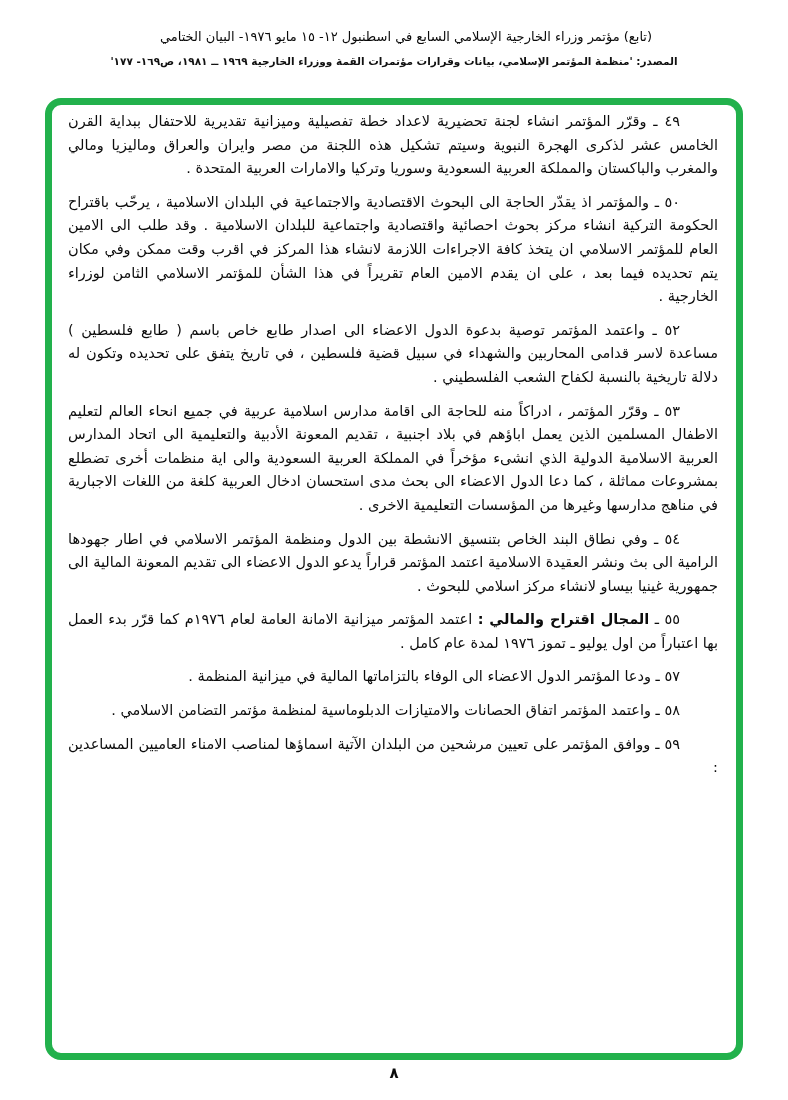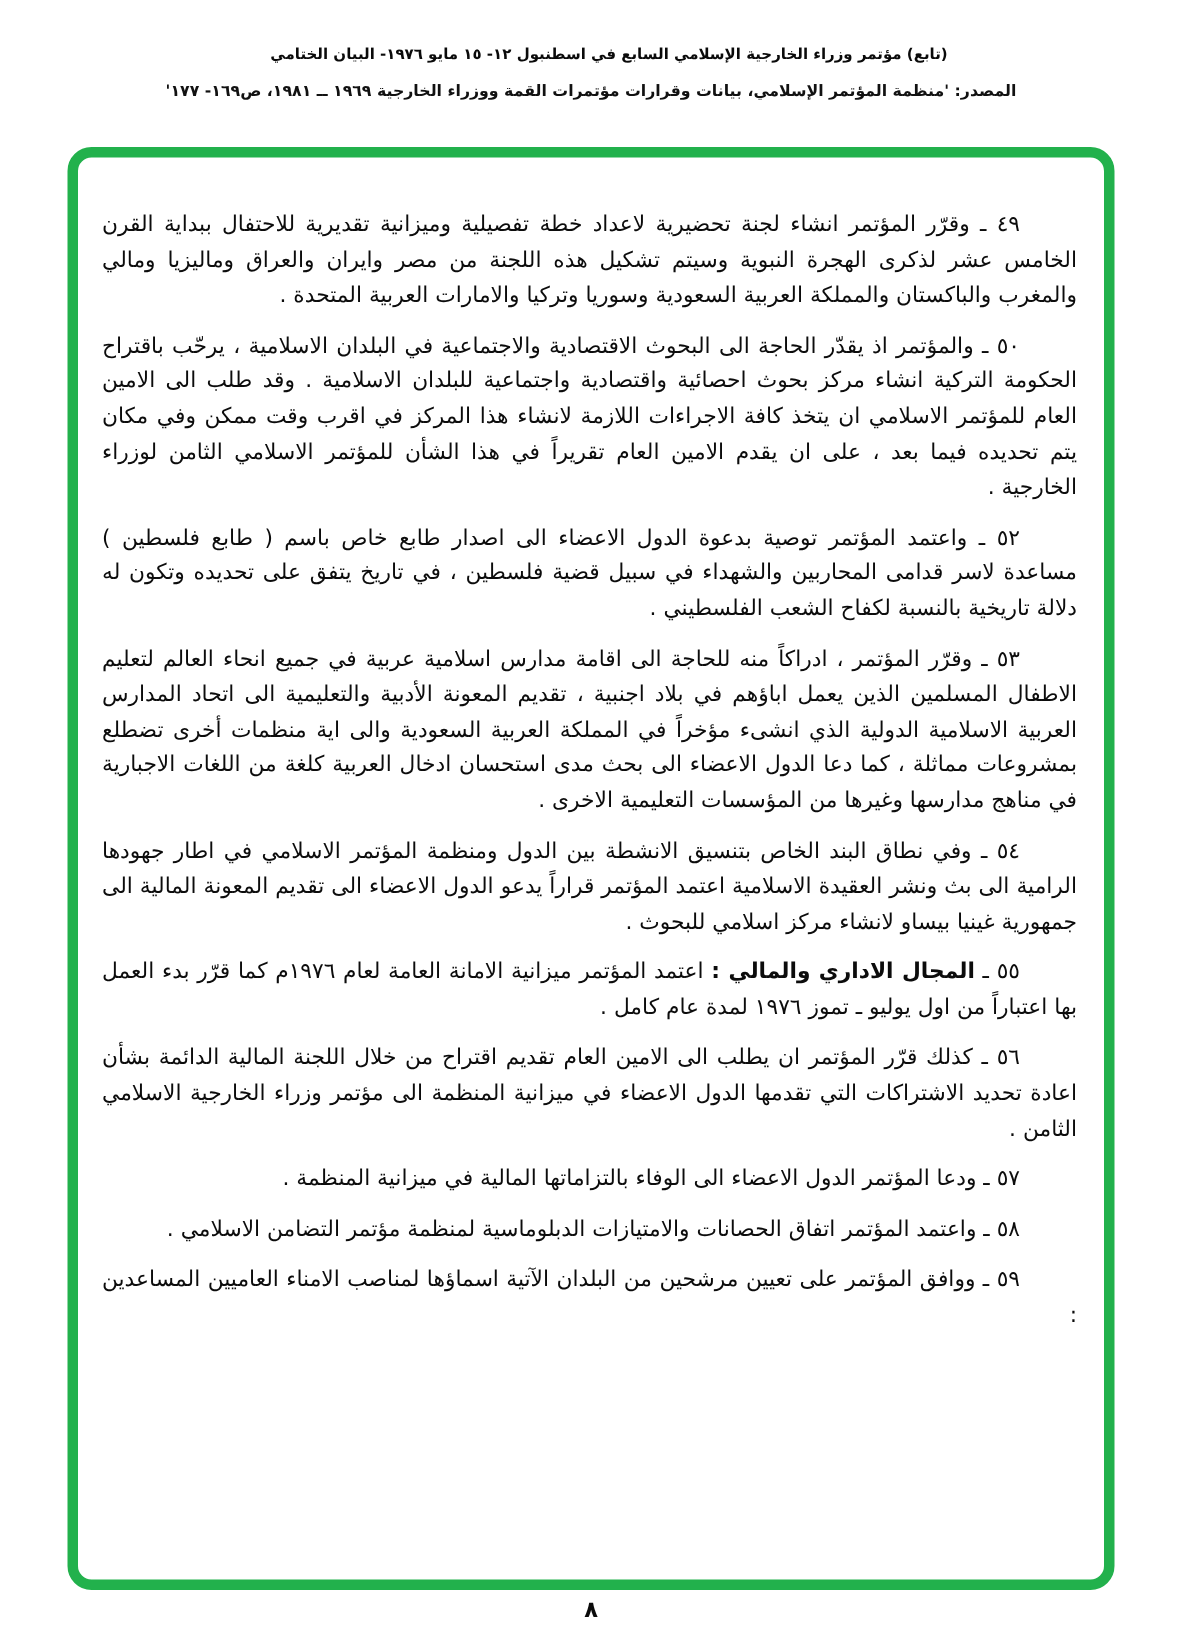--- a/index.html
+++ b/index.html
@@ -23,22 +23,22 @@
   .header {
     position: absolute;
     top: 26px;
     left: 0;
     right: 0;
     text-align: center;
     direction: rtl;
     color: #0a0a0a;
   }
   .header-title {
-    font-size: 10px;
-    font-weight: bold;
+    font-size: 13px;
+    font-weight: normal;
     letter-spacing: 0;
     line-height: 22px;
     padding-left: 24px;
   }
   .header-source {
     margin-top: 7px;
     font-size: 10.5px;
     font-weight: bold;
     color: #111111;
   }
@@ -60,21 +60,20 @@
     left: 68px;
     top: 110px;
     width: 650px;
     height: 938px;
     direction: rtl;
     text-align: justify;
     font-size: 14.5px;
     line-height: 23.6px;
     color: #0c0c0c;
     overflow: hidden;
-    margin-top: 29px;
   }
   p.para {
     margin: 0 0 10px 0;
     text-indent: 38px;
   }
   p.para:last-child { margin-bottom: 0; }
   .pnum { }
   .bold-lead { font-weight: bold; }
   
   .page-number {
@@ -107,23 +106,22 @@
     <p class="para"><span class="pnum">٥٠ ـ</span> <span>والمؤتمر اذ يقدّر الحاجة الى البحوث الاقتصادية والاجتماعية في البلدان الاسلامية ، يرحّب باقتراح الحكومة التركية انشاء مركز بحوث احصائية واقتصادية واجتماعية للبلدان الاسلامية . وقد طلب الى الامين العام للمؤتمر الاسلامي ان يتخذ كافة الاجراءات اللازمة لانشاء هذا المركز في اقرب وقت ممكن وفي مكان يتم تحديده فيما بعد ، على ان يقدم الامين العام تقريراً في هذا الشأن للمؤتمر الاسلامي الثامن لوزراء الخارجية .</span></p>
 
 
 
     <p class="para"><span class="pnum">٥٢ ـ</span> <span>واعتمد المؤتمر توصية بدعوة الدول الاعضاء الى اصدار طابع خاص باسم ( طابع فلسطين ) مساعدة لاسر قدامى المحاربين والشهداء في سبيل قضية فلسطين ، في تاريخ يتفق على تحديده وتكون له دلالة تاريخية بالنسبة لكفاح الشعب الفلسطيني .</span></p>
 
     <p class="para"><span class="pnum">٥٣ ـ</span> <span>وقرّر المؤتمر ، ادراكاً منه للحاجة الى اقامة مدارس اسلامية عربية في جميع انحاء العالم لتعليم الاطفال المسلمين الذين يعمل اباؤهم في بلاد اجنبية ، تقديم المعونة الأدبية والتعليمية الى اتحاد المدارس العربية الاسلامية الدولية الذي انشىء مؤخراً في المملكة العربية السعودية والى اية منظمات أخرى تضطلع بمشروعات مماثلة ، كما دعا الدول الاعضاء الى بحث مدى استحسان ادخال العربية كلغة من اللغات الاجبارية في مناهج مدارسها وغيرها من المؤسسات التعليمية الاخرى .</span></p>
 
     <p class="para"><span class="pnum">٥٤ ـ</span> <span>وفي نطاق البند الخاص بتنسيق الانشطة بين الدول ومنظمة المؤتمر الاسلامي في اطار جهودها الرامية الى بث ونشر العقيدة الاسلامية اعتمد المؤتمر قراراً يدعو الدول الاعضاء الى تقديم المعونة المالية الى جمهورية غينيا بيساو لانشاء مركز اسلامي للبحوث .</span></p>
 
-    <p class="para"><span class="pnum">٥٥ ـ</span> <span class="bold-lead">المجال الاداري والمالي :</span> <span>اعتمد المؤتمر ميزانية الامانة العامة لعام ١٩٧٦م كما قرّر بدء العمل بها اعتباراً من اول يوليو ـ تموز ١٩٧٦ لمدة عام كامل .</span></p>
+    <p class="para"><span class="pnum">٥٥ ـ</span> <span class="bold-lead">المجال اقتراح والمالي :</span> <span>اعتمد المؤتمر ميزانية الامانة العامة لعام ١٩٧٦م كما قرّر بدء العمل بها اعتباراً من اول يوليو ـ تموز ١٩٧٦ لمدة عام كامل .</span></p>
 
-    <p class="para"><span class="pnum">٥٦ ـ</span> <span>كذلك قرّر المؤتمر ان يطلب الى الامين العام تقديم اقتراح من خلال اللجنة المالية الدائمة بشأن اعادة تحديد الاشتراكات التي تقدمها الدول الاعضاء في ميزانية المنظمة الى مؤتمر وزراء الخارجية الاسلامي الثامن .</span></p>
 
     <p class="para"><span class="pnum">٥٧ ـ</span> <span>ودعا المؤتمر الدول الاعضاء الى الوفاء بالتزاماتها المالية في ميزانية المنظمة .</span></p>
 
     <p class="para"><span class="pnum">٥٨ ـ</span> <span>واعتمد المؤتمر اتفاق الحصانات والامتيازات الدبلوماسية لمنظمة مؤتمر التضامن الاسلامي .</span></p>
 
     <p class="para"><span class="pnum">٥٩ ـ</span> <span>ووافق المؤتمر على تعيين مرشحين من البلدان الآتية اسماؤها لمناصب الامناء العاميين المساعدين :</span></p>
 
   </div>
 
   <div class="page-number">٨</div>

